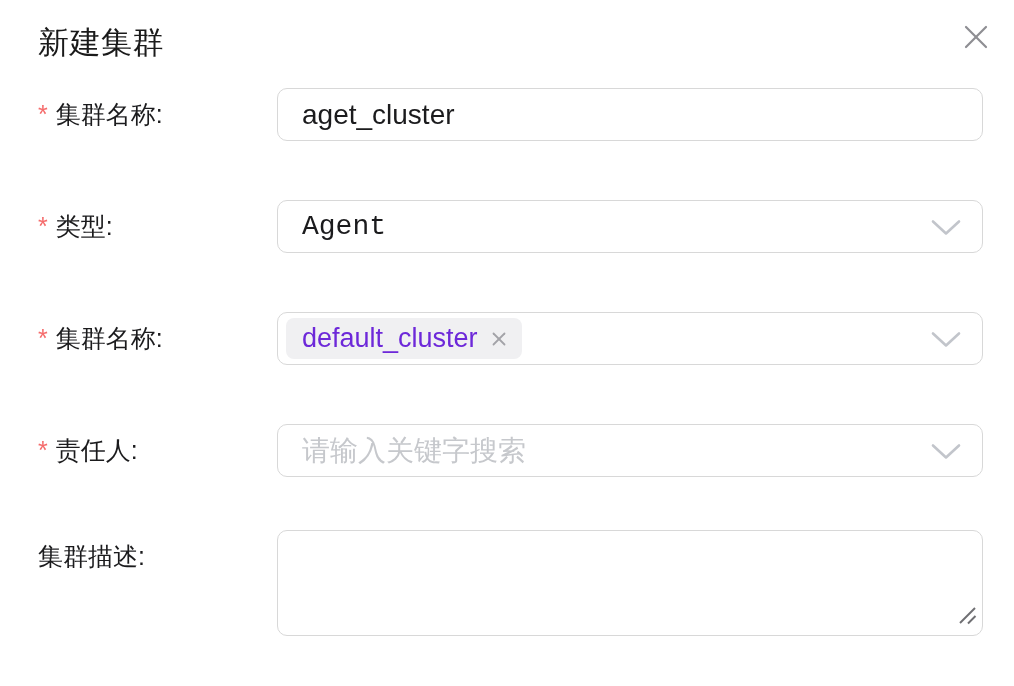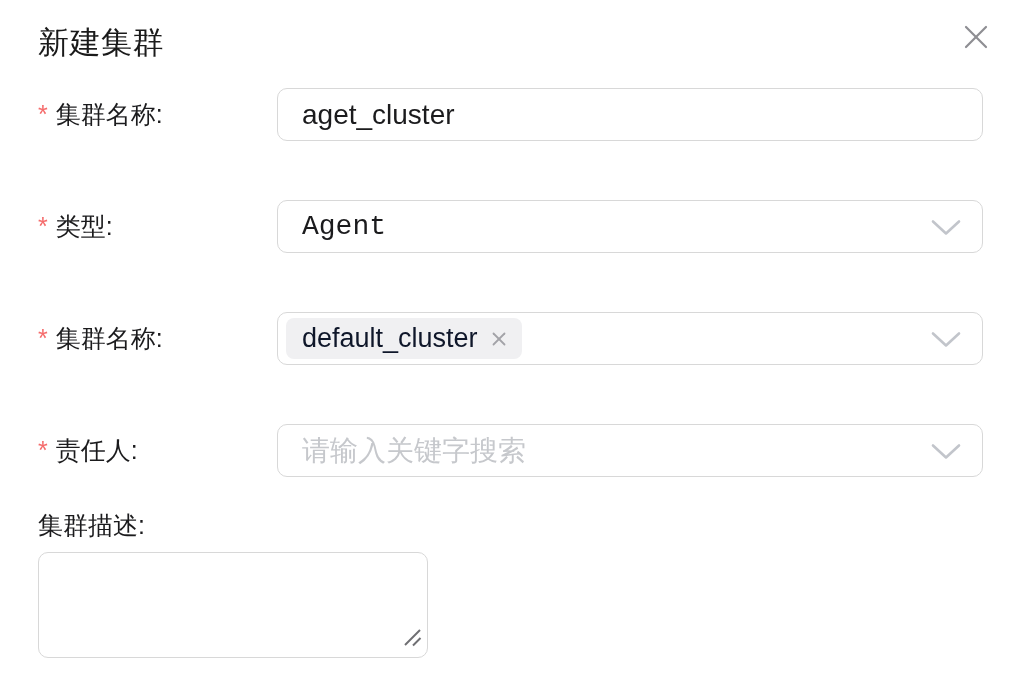--- a/index.html
+++ b/index.html
@@ -26,21 +26,21 @@
   }
 
   .form-row {
     position: absolute; left: 38px; width: 945px;
     display: flex; align-items: flex-start;
   }
   .row-1 { top: 88px; }
   .row-2 { top: 200px; }
   .row-3 { top: 312px; }
   .row-4 { top: 424px; justify-content: space-between; }
-  .row-5 { top: 499px; flex-direction: column; }
+  .row-5 { top: 530px; }
 
   .row-label {
     width: 239px; flex: none;
     font-size: 25px; color: #1b1b1d;
     line-height: 53px; white-space: nowrap;
   }
   .required-mark { color: #f56c6c; margin-right: 8px; font-size: 25px; }
 
   .ctrl-wrap { flex: 1; position: relative; }
 
@@ -67,21 +67,21 @@
     position: absolute; right: 22px; top: 50%;
     transform: translateY(-50%);
     pointer-events: none; display: block;
   }
 
   .ctrl.multiselect { padding-left: 8px; }
   .tag {
     display: inline-flex; align-items: center;
     height: 41px; background: #f0f0f2;
     border-radius: 8px; padding: 0 12px 0 16px;
-    font-size: 27px; color: #0f172a; gap: 10px;
+    font-size: 27px; color: #6d28d9; gap: 10px;
     max-width: 100%;
   }
   .tag-close {
     display: flex; align-items: center; justify-content: center;
     width: 22px; height: 22px; cursor: pointer; flex: none;
     background: none; border: none; padding: 0;
   }
 
   .desc-textarea {
     width: 100%; height: 106px;

